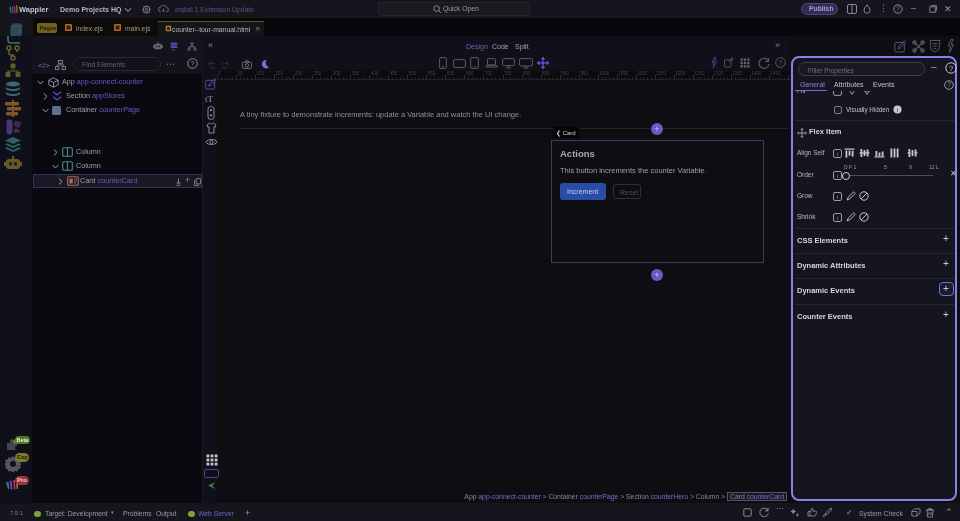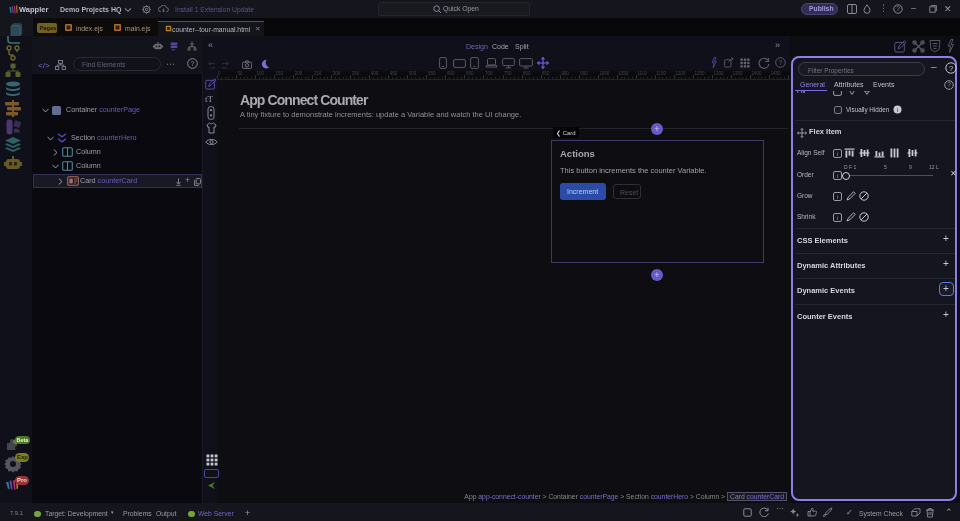--- a/index.html
+++ b/index.html
@@ -254,35 +254,44 @@
       </g>
     </svg>
   <div class="abs" style="left:41px;top:21px;width:88px;height:14px;border:1px solid #2a2a36;border-radius:7px;background:#12121a;">
       <span style="position:absolute;left:8px;top:3px;font-size:6.8px;color:#62626e;">Find Elements</span>
     </div>
   <div class="txt" style="left:134px;top:23px;font-size:9px;color:#8a8a94;">⋯</div>
   <svg class="abs" style="left:155px;top:22px" width="11" height="11" viewBox="0 0 11 11">
       <circle cx="5.5" cy="5.5" r="4.8" stroke="#8a8a94" fill="none"></circle>
       <text x="5.5" y="8" font-size="7" fill="#8a8a94" text-anchor="middle" font-family="Liberation Sans">?</text>
     </svg>
+  <div class="trow" style="left:0;top:40px;width:171px;">
+    <svg class="abs" style="left:5px;top:4px" width="7" height="5" viewBox="0 0 7 5">
+        <path d="M0.5 0.8 L3.5 4 L6.5 0.8" stroke="#9a9aa4" fill="none"></path>
+      </svg>
+    <svg class="abs" style="left:16px;top:1px" width="11" height="11" viewBox="0 0 11 11">
+        <path d="M5.5 0.8 L10.2 3.2 L10.2 7.8 L5.5 10.2 L0.8 7.8 L0.8 3.2 Z M0.8 3.2 L5.5 5.6 L10.2 3.2 M5.5 5.6 L5.5 10.2" stroke="#9a9aa8" fill="none" stroke-width="0.9"></path>
+      </svg>
+    <span class="txt" style="left:30px;top:1px;">App <span class="id">app-connect-counter</span></span>
+  </div>
+  <div class="trow" style="left:0;top:54px;width:171px;">
+    <svg class="abs" style="left:11px;top:3px" width="5" height="7" viewBox="0 0 5 7">
+        <path d="M0.8 0.5 L4 3.5 L0.8 6.5" stroke="#9a9aa4" fill="none"></path>
+      </svg>
+    <svg class="abs" style="left:20px;top:1px" width="10" height="11" viewBox="0 0 10 11">
+        <path d="M1 0.8 L5 3.8 L9 0.8 M1 5.8 L5 8.8 L9 5.8" stroke="#4c4cc0" stroke-width="1.4" fill="none"></path>
+      </svg>
+    <span class="txt" style="left:34px;top:1px;">Section <span class="id">appStores</span></span>
+  </div>
   <div class="trow" style="left:0;top:68px;width:171px;">
     <svg class="abs" style="left:10px;top:4px" width="7" height="5" viewBox="0 0 7 5">
         <path d="M0.5 0.8 L3.5 4 L6.5 0.8" stroke="#9a9aa4" fill="none"></path>
       </svg>
     <div class="abs" style="left:20px;top:2px;width:9px;height:9px;background:#5f6e8e;border-radius:1.5px;"></div>
     <span class="txt" style="left:34px;top:1px;">Container <span class="id">counterPage</span></span>
-  </div>
-  <div class="trow" style="left:0;top:96px;width:171px;">
-    <svg class="abs" style="left:15px;top:4px" width="7" height="5" viewBox="0 0 7 5">
-        <path d="M0.5 0.8 L3.5 4 L6.5 0.8" stroke="#9a9aa4" fill="none"></path>
-      </svg>
-    <svg class="abs" style="left:25px;top:1px" width="10" height="11" viewBox="0 0 10 11">
-        <path d="M1 0.8 L5 3.8 L9 0.8 M1 5.8 L5 8.8 L9 5.8" stroke="#4c4cc0" stroke-width="1.4" fill="none"></path>
-      </svg>
-    <span class="txt" style="left:39px;top:1px;">Section <span class="id">counterHero</span></span>
   </div>
   <div class="trow" style="left:0;top:110px;width:171px;">
     <svg class="abs" style="left:21px;top:3px" width="5" height="7" viewBox="0 0 5 7">
         <path d="M0.8 0.5 L4 3.5 L0.8 6.5" stroke="#9a9aa4" fill="none"></path>
       </svg>
     <svg class="abs" style="left:30px;top:1px" width="11" height="10" viewBox="0 0 11 10">
         <rect x="0.7" y="0.7" width="9.6" height="8.6" rx="1" stroke="#4e8696" fill="none" stroke-width="1.1"></rect>
         <line x1="5.5" y1="0.7" x2="5.5" y2="9.3" stroke="#4e8696" stroke-width="1.1"></line>
       </svg>
     <span class="txt" style="left:44px;top:1px;">Column</span>
@@ -614,21 +623,20 @@
           <rect x="4.6" y="8.7" width="2.8" height="2.8"></rect>
           <rect x="8.7" y="8.7" width="2.8" height="2.8"></rect>
         </g>
       </svg>
     <div class="abs" style="left:1px;top:399px;width:15px;height:9px;border:1.5px solid #4a44a0;border-radius:2px;"></div>
     <svg class="abs" style="left:4px;top:411px" width="9" height="9" viewBox="0 0 9 9">
         <path d="M1 4.5 L8 1 L5.5 4.5 L8 8 Z" fill="#4a7a2a"></path>
       </svg>
   </div>
   <div id="page">
-    <div class="txt" style="left:37px;top:56px;font-size:14px;font-weight:bold;letter-spacing:-0.9px;color:#a9a9b1;">App Connect Counter</div>
     <div class="txt" style="left:37px;top:74px;font-size:7.5px;color:#90909a;">A tiny fixture to demonstrate increments: update a Variable and watch the UI change.</div>
     <div class="abs" style="left:36px;top:92px;width:549px;height:1px;background:#24242b;"></div>
     <div class="abs" style="left:350px;top:91px;width:26px;height:11px;background:#050507;border-radius:1px;">
         <span class="txt" style="left:3px;top:2px;font-size:6px;color:#d0d0d6;">❮ Card</span>
       </div>
     <div class="abs" style="left:448px;top:87px;width:12px;height:12px;background:#655bc8;border-radius:50%;">
         <span class="txt" style="left:3.2px;top:0.5px;font-size:9px;color:#c9c4ee;">+</span>
       </div>
     <div class="abs" style="left:348px;top:104px;width:213px;height:123px;border:1px solid #3e3966;">
       <div class="txt" style="left:8px;top:7px;font-size:9.5px;font-weight:bold;color:#a8a8b2;">Actions</div>

